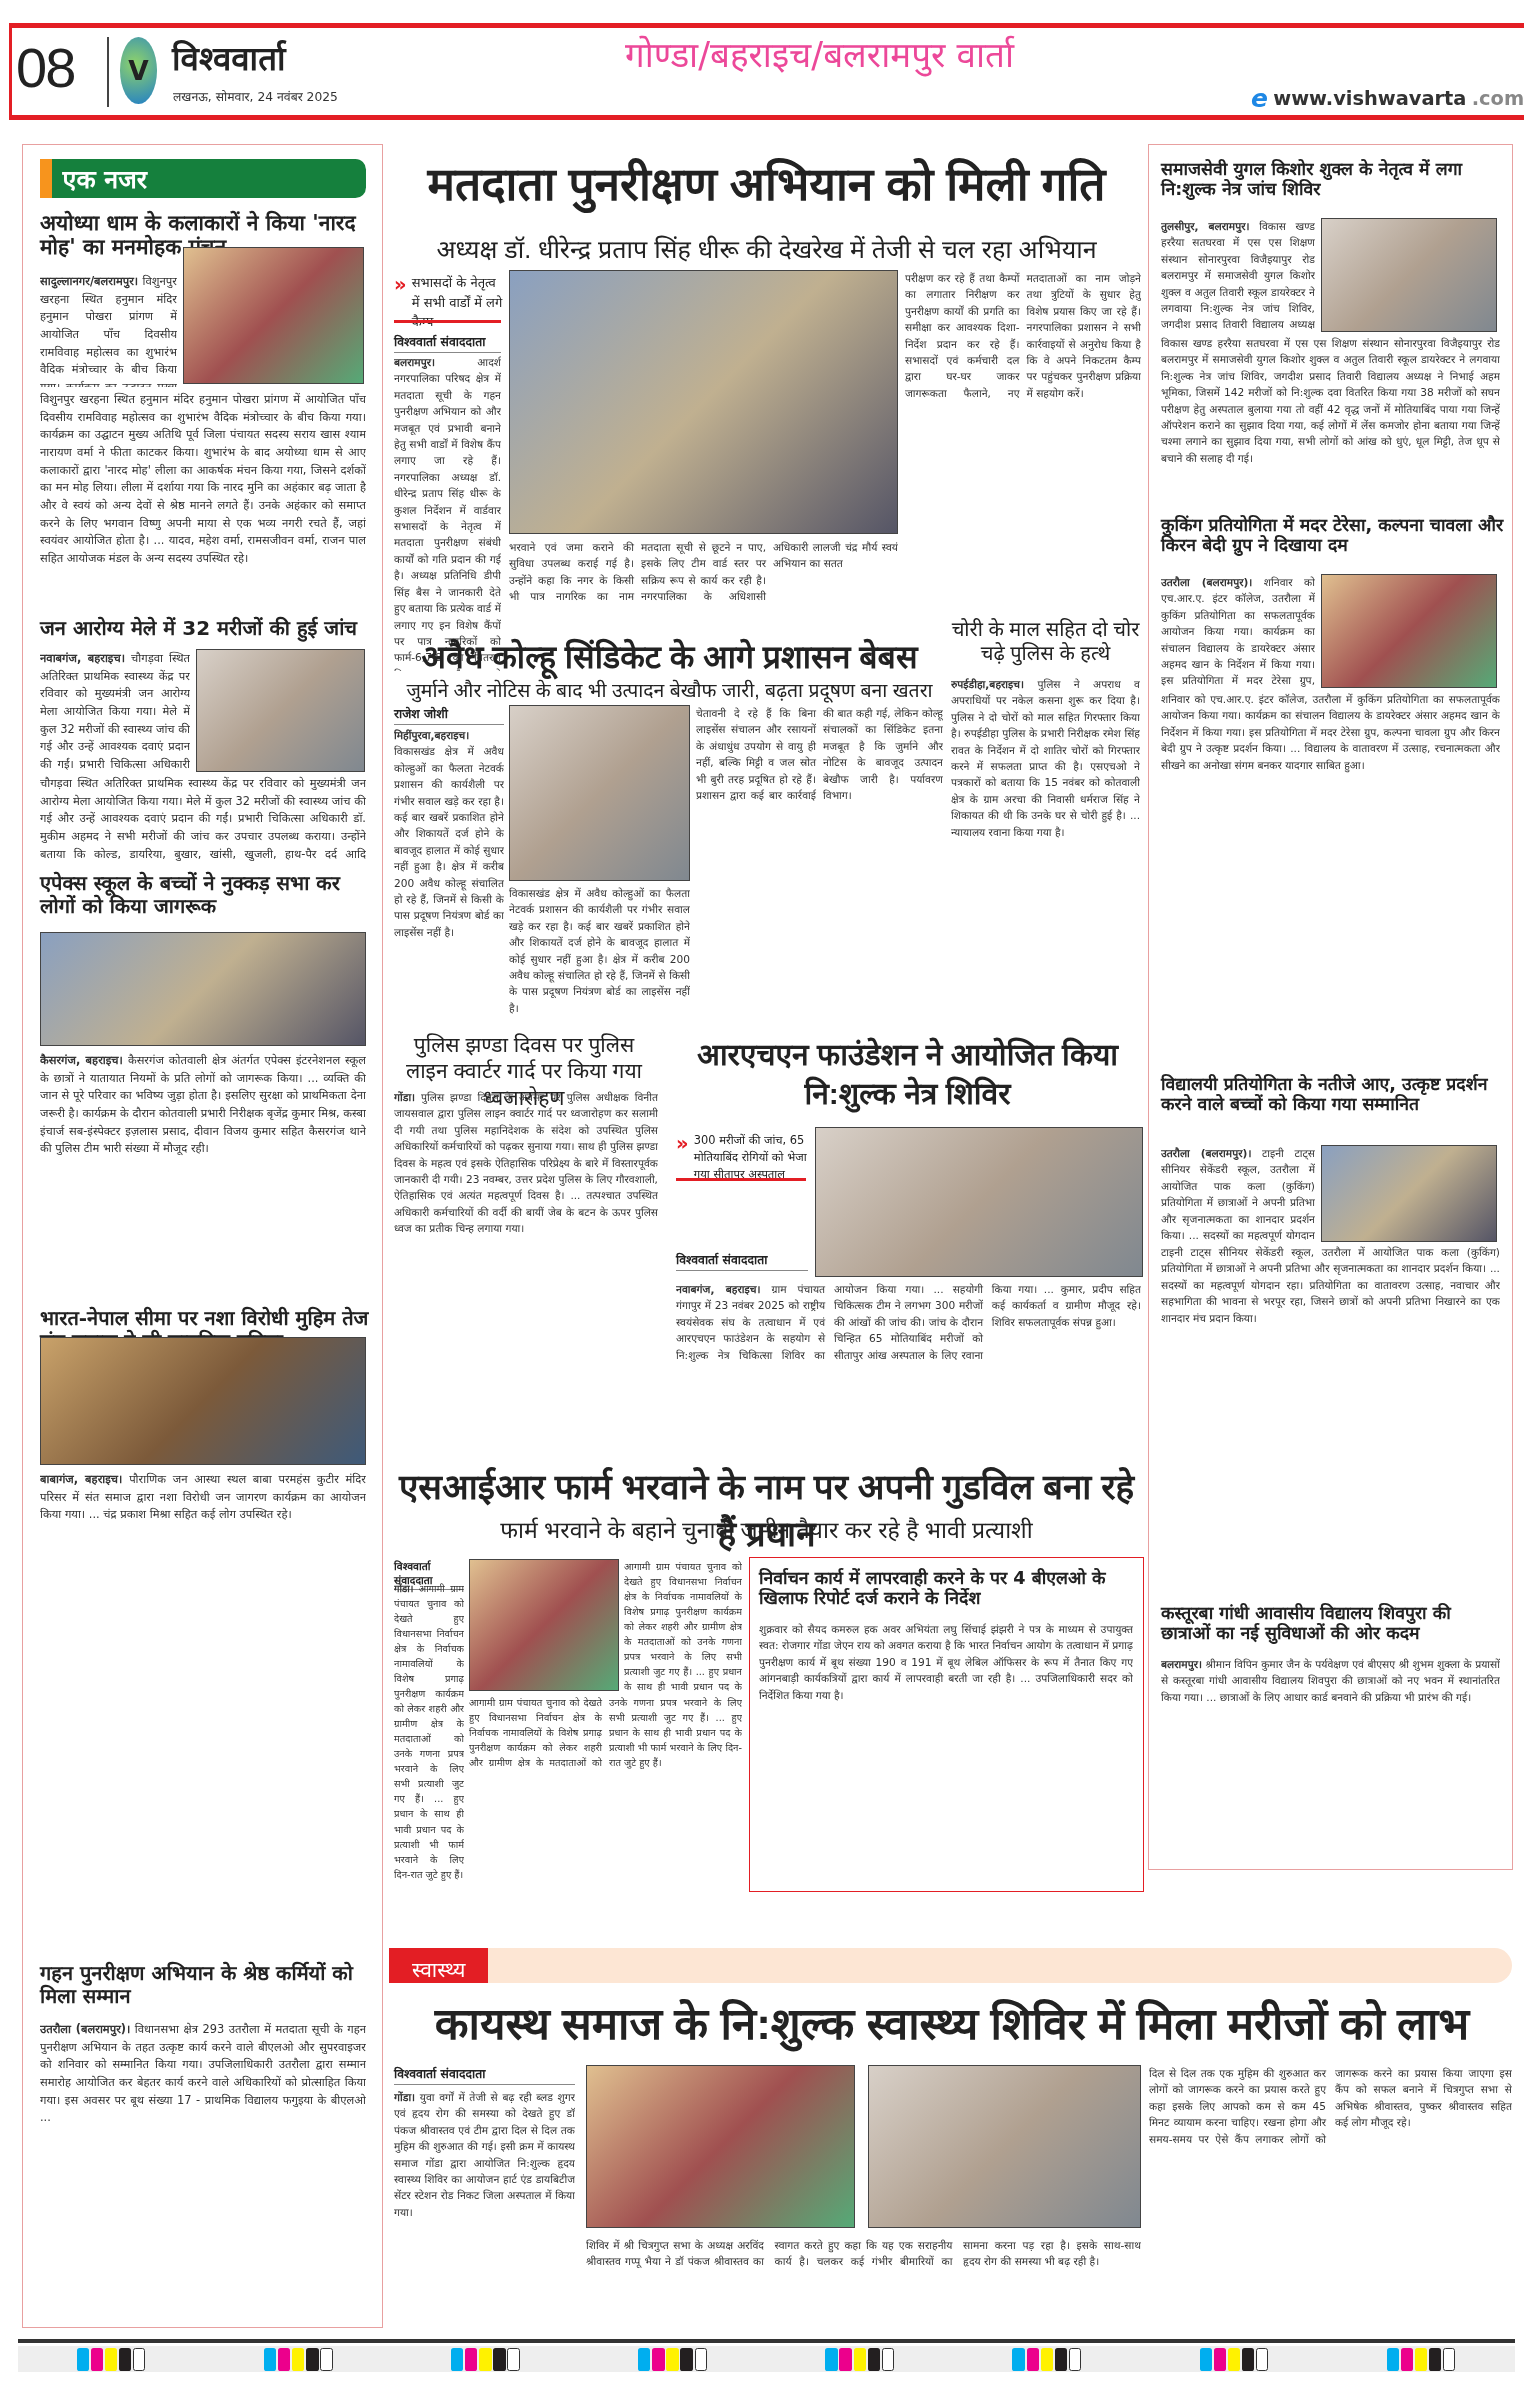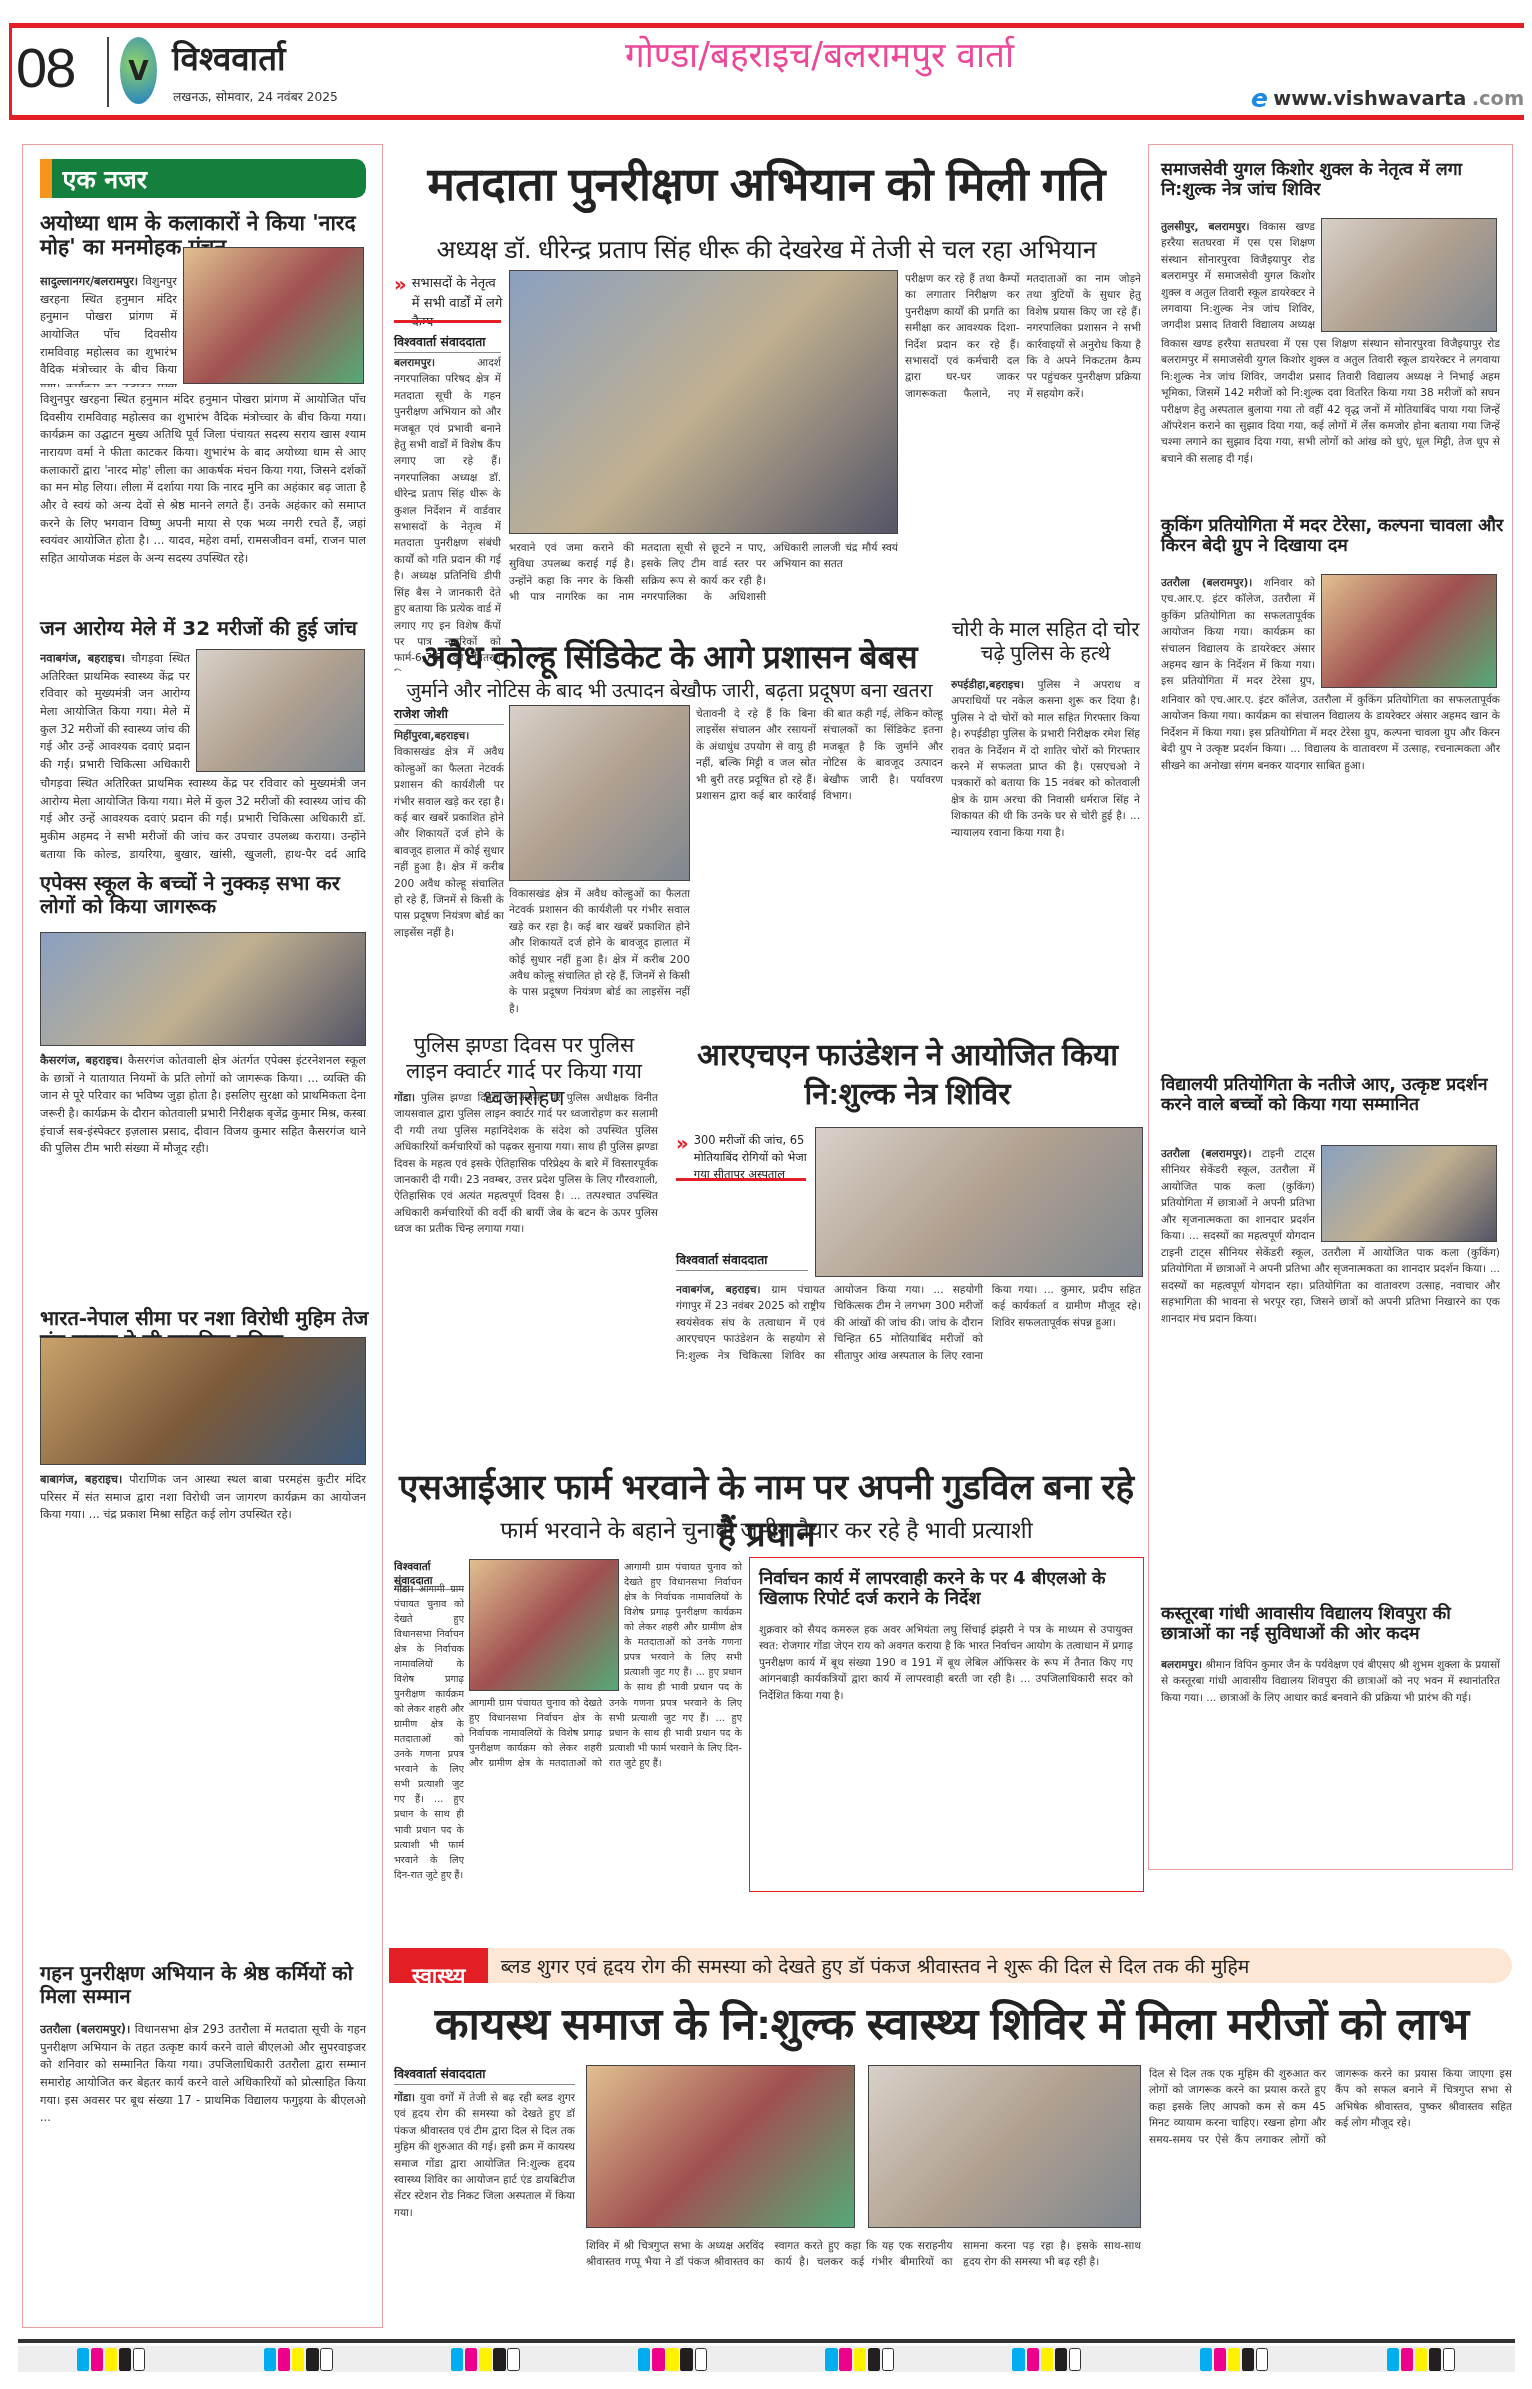--- a/index.html
+++ b/index.html
@@ -23,21 +23,21 @@
 .photo{background:linear-gradient(135deg,#c9a26a,#7c5a3a 50%,#3e5a7a);border:0.9px solid #444}
 .ph2{background:linear-gradient(135deg,#8aa0c0,#c0b090 50%,#556)}
 .ph3{background:linear-gradient(135deg,#e0c090,#a05050 50%,#5a7)}
 .ph4{background:linear-gradient(135deg,#d8d0c8,#b0a090 50%,#808890)}
 .bigh{font-family:"Liberation Sans",sans-serif;font-weight:bold;color:#222;text-align:center}
 .sub{color:#222;text-align:center;font-family:"Liberation Sans",sans-serif}
 .chev{color:#e31e24;font-weight:bold;font-size:19.4px}
 .redline{height:2.6px;background:#e31e24}
 .byline{font-size:12.3px;font-weight:bold;border-bottom:1.8px solid #888;padding-bottom:1.8px}
 .healthbar{left:389px;top:1948px;width:1123px;height:35px;background:#fde6d4;border-radius:0 17.6px 17.6px 0;display:flex;align-items:center}
-.healthbar .lbl{background:#e31e24;color:#fff;font-size:21px;font-weight:bold;height:35px;padding:13px 23px}
+.healthbar .lbl{background:#e31e24;color:#fff;font-size:21px;font-weight:normal;height:35px;padding:7px 23px}
 .healthbar .t{font-size:19.4px;padding-left:12.3px;color:#222}
 .footer-line{left:17.6px;top:2339px;width:1497px;height:3.5px;background:#333}
 .colorbar{left:17.6px;top:2346px;width:1497px;height:26.4px;background:#eee;display:flex;justify-content:space-around;align-items:center}
 .swatch{display:flex;gap:1.8px}
 .swatch span{width:12.3px;height:23px;border-radius:2.6px}
 </style>
 </head>
 <body>
 
 <div class="abs mast"></div>
@@ -121,21 +121,20 @@
 <div class="abs photo ph3" style="left:469px;top:1559px;width:150px;height:132px"></div>
 <div class="abs txt" style="left:469px;top:1695px;width:273px;height:189px;column-count:2;column-gap:7px;font-size:9.7px">आगामी ग्राम पंचायत चुनाव को देखते हुए विधानसभा निर्वाचन क्षेत्र के निर्वाचक नामावलियों के विशेष प्रगाढ़ पुनरीक्षण कार्यक्रम को लेकर शहरी और ग्रामीण क्षेत्र के मतदाताओं को उनके गणना प्रपत्र भरवाने के लिए सभी प्रत्याशी जुट गए हैं। ... हुए प्रधान के साथ ही भावी प्रधान पद के प्रत्याशी भी फार्म भरवाने के लिए दिन-रात जुटे हुए हैं।</div>
 <div class="abs txt" style="left:624px;top:1559px;width:118px;height:132px;font-size:9.7px">आगामी ग्राम पंचायत चुनाव को देखते हुए विधानसभा निर्वाचन क्षेत्र के निर्वाचक नामावलियों के विशेष प्रगाढ़ पुनरीक्षण कार्यक्रम को लेकर शहरी और ग्रामीण क्षेत्र के मतदाताओं को उनके गणना प्रपत्र भरवाने के लिए सभी प्रत्याशी जुट गए हैं। ... हुए प्रधान के साथ ही भावी प्रधान पद के प्रत्याशी भी फार्म भरवाने के लिए दिन-रात जुटे हुए हैं।</div>
 
 <div class="abs box" style="left:749px;top:1557px;width:395px;height:335px;border-color:#e31e24"></div>
 <div class="abs h" style="left:759px;top:1568px;width:374px;font-size:17.6px">निर्वाचन कार्य में लापरवाही करने के पर 4 बीएलओ के खिलाफ रिपोर्ट दर्ज कराने के निर्देश</div>
 <div class="abs txt" style="left:759px;top:1621px;width:374px;height:260px;font-size:10.6px">शुक्रवार को सैयद कमरुल हक अवर अभियंता लघु सिंचाई झंझरी ने पत्र के माध्यम से उपायुक्त स्वत: रोजगार गोंडा जेएन राय को अवगत कराया है कि भारत निर्वाचन आयोग के तत्वाधान में प्रगाढ़ पुनरीक्षण कार्य में बूथ संख्या 190 व 191 में बूथ लेबिल ऑफिसर के रूप में तैनात किए गए आंगनबाड़ी कार्यकत्रियों द्वारा कार्य में लापरवाही बरती जा रही है। ... उपजिलाधिकारी सदर को निर्देशित किया गया है।</div>
 
 <div class="abs healthbar">
   <span class="lbl">स्वास्थ्य</span>
-  <span class="t">ब्लड शुगर एवं हृदय रोग की समस्या को देखते हुए डॉ पंकज श्रीवास्तव ने शुरू की दिल से दिल तक की मुहिम</span>
 </div>
 
 <div class="abs bigh" style="left:392px;top:1992px;width:1120px;font-size:44px">कायस्थ समाज के नि:शुल्क स्वास्थ्य शिविर में मिला मरीजों को लाभ</div>
 <div class="abs byline" style="left:394px;top:2065px;width:181px">विश्ववार्ता संवाददाता</div>
 <div class="abs txt" style="left:394px;top:2089px;width:181px;height:242px;font-size:10.6px"><b>गोंडा।</b> <span>युवा वर्गों में तेजी से बढ़ रही ब्लड शुगर एवं हृदय रोग की समस्या को देखते हुए डॉ पंकज श्रीवास्तव एवं टीम द्वारा दिल से दिल तक मुहिम की शुरुआत की गई। इसी क्रम में कायस्थ समाज गोंडा द्वारा आयोजित नि:शुल्क हृदय स्वास्थ्य शिविर का आयोजन हार्ट एंड डायबिटीज सेंटर स्टेशन रोड निकट जिला अस्पताल में किया गया।</span></div>
 <div class="abs photo ph3" style="left:586px;top:2065px;width:269px;height:163px"></div>
 <div class="abs photo ph4" style="left:868px;top:2065px;width:273px;height:163px"></div>
 <div class="abs txt" style="left:586px;top:2237px;width:555px;height:92px;column-count:3;column-gap:10.6px;font-size:10.6px">शिविर में श्री चित्रगुप्त सभा के अध्यक्ष अरविंद श्रीवास्तव गप्पू भैया ने डॉ पंकज श्रीवास्तव का स्वागत करते हुए कहा कि यह एक सराहनीय कार्य है। चलकर कई गंभीर बीमारियों का सामना करना पड़ रहा है। इसके साथ-साथ हृदय रोग की समस्या भी बढ़ रही है।</div>
 <div class="abs txt" style="left:1149px;top:2065px;width:363px;height:264px;column-count:2;column-gap:8.8px;font-size:10.6px">दिल से दिल तक एक मुहिम की शुरुआत कर लोगों को जागरूक करने का प्रयास करते हुए कहा इसके लिए आपको कम से कम 45 मिनट व्यायाम करना चाहिए। रखना होगा और समय-समय पर ऐसे कैंप लगाकर लोगों को जागरूक करने का प्रयास किया जाएगा इस कैंप को सफल बनाने में चित्रगुप्त सभा से अभिषेक श्रीवास्तव, पुष्कर श्रीवास्तव सहित कई लोग मौजूद रहे।</div>
 

